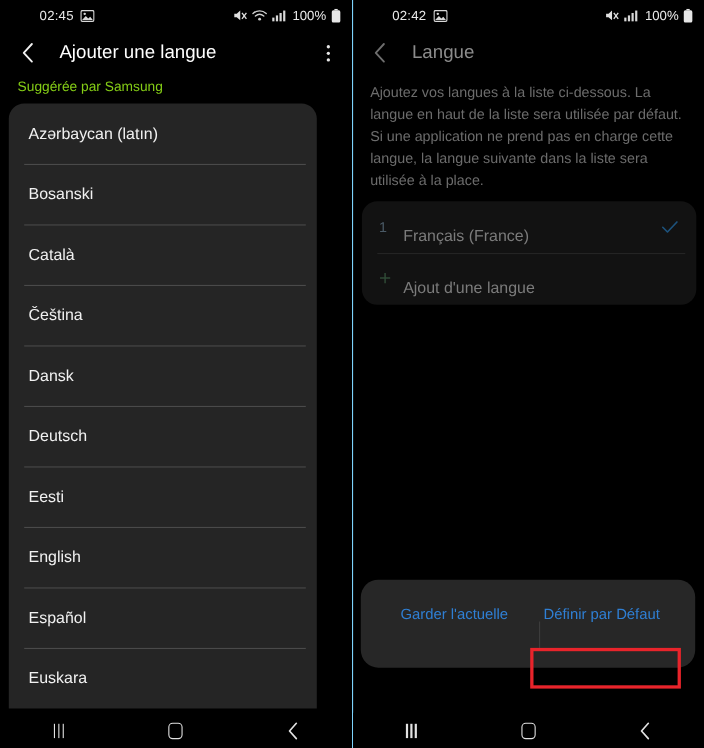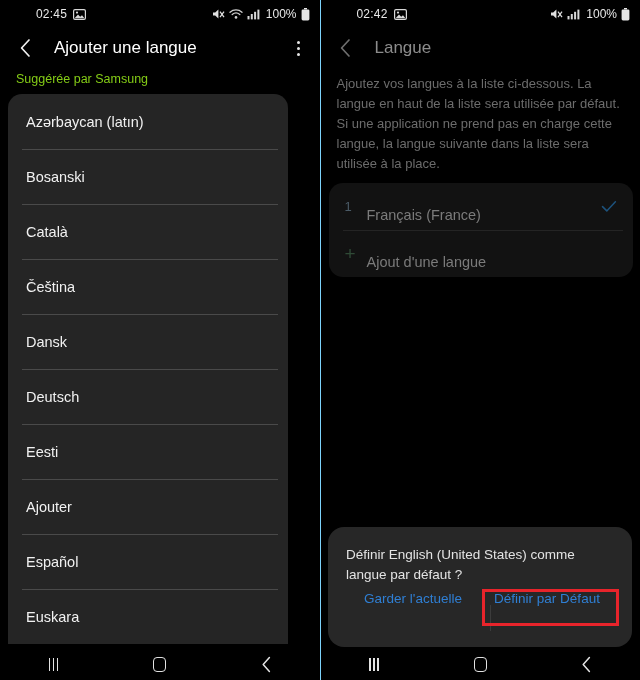--- a/index.html
+++ b/index.html
@@ -309,21 +309,21 @@
       <div class="lang-row">
         <span class="label">Dansk</span>
       </div>
       <div class="lang-row">
         <span class="label">Deutsch</span>
       </div>
       <div class="lang-row">
         <span class="label">Eesti</span>
       </div>
       <div class="lang-row">
-        <span class="label">Ajouter</span>
+        <span class="label">English</span>
       </div>
       <div class="lang-row">
         <span class="label">Español</span>
       </div>
       <div class="lang-row">
         <span class="label">Euskara</span>
       </div>
     </div>
 
     <div class="navbar">
@@ -423,21 +423,20 @@
       </span>
       <span class="nav-item">
         <svg class="ic" width="11" height="17" viewBox="0 0 11 17" aria-hidden="true">
           <path d="M8.4 1.5 L2.2 8.5 L8.4 15.5" fill="none" stroke="#e2e2e2" stroke-width="1.5" stroke-linecap="round" stroke-linejoin="round"></path>
         </svg>
       </span>
     </div>
   </div>
 
   <div class="dialog">
-    <div class="dialog-text">Définir English (United States) comme langue par défaut ?</div>
     <div class="dialog-actions">
       <span class="dlg-btn">Garder l'actuelle</span>
       <span class="dlg-sep"></span>
       <span class="dlg-btn">Définir par Défaut</span>
     </div>
   </div>
 
   <div class="highlight-box"></div>
 
 </div>

